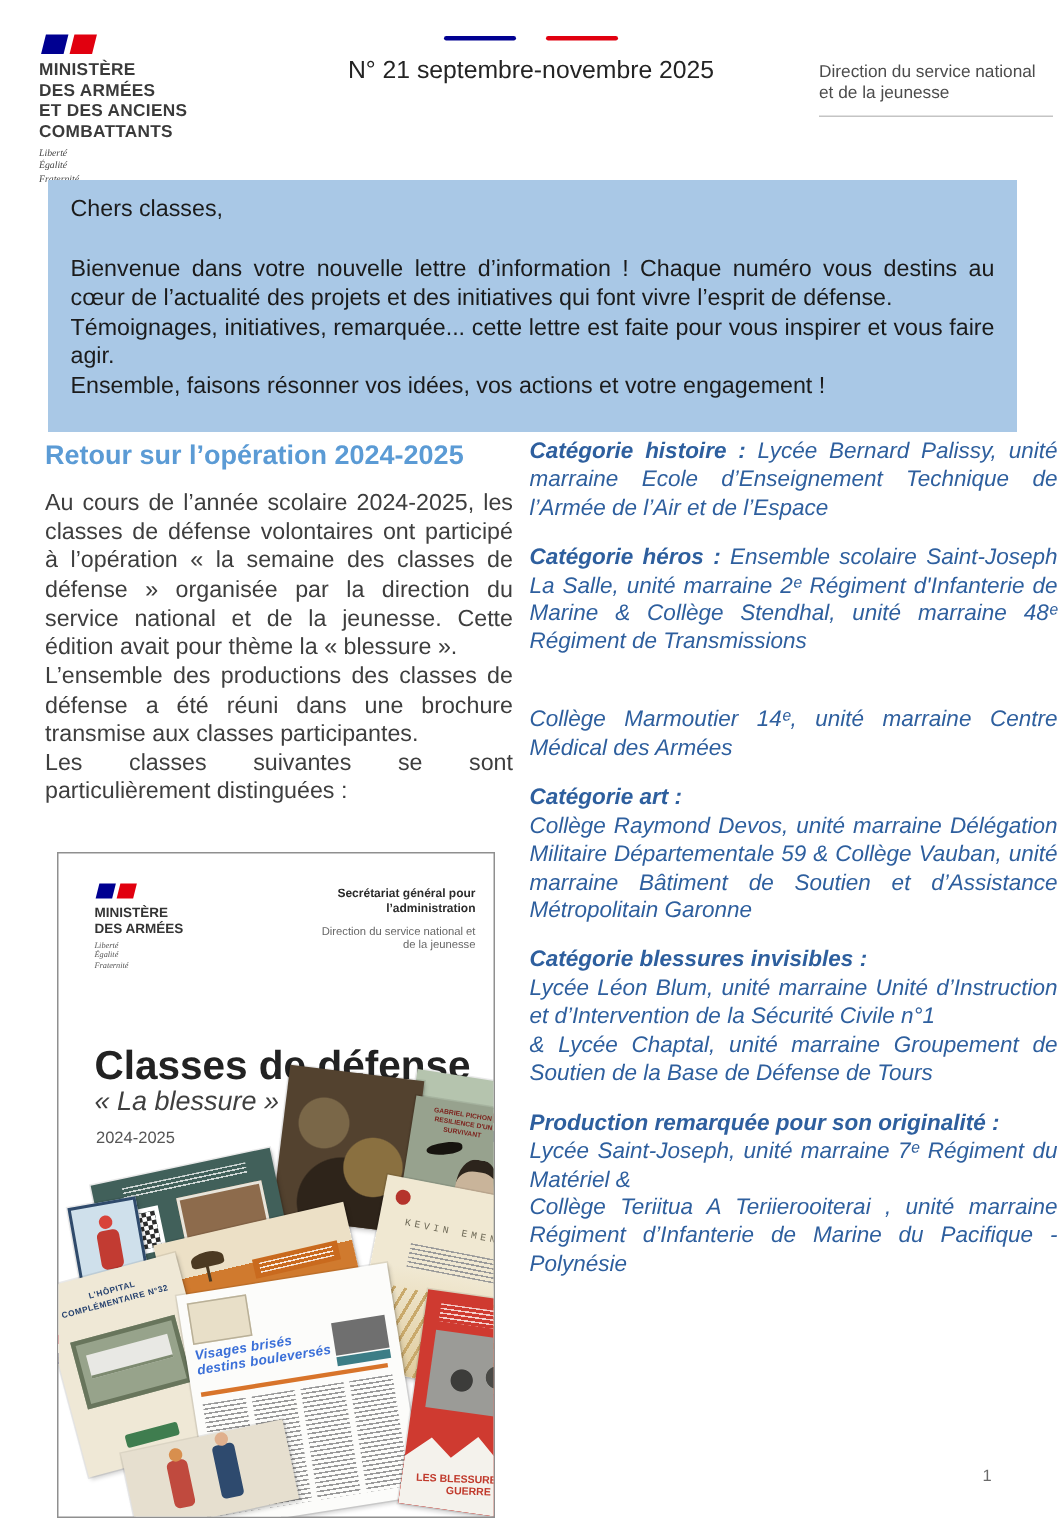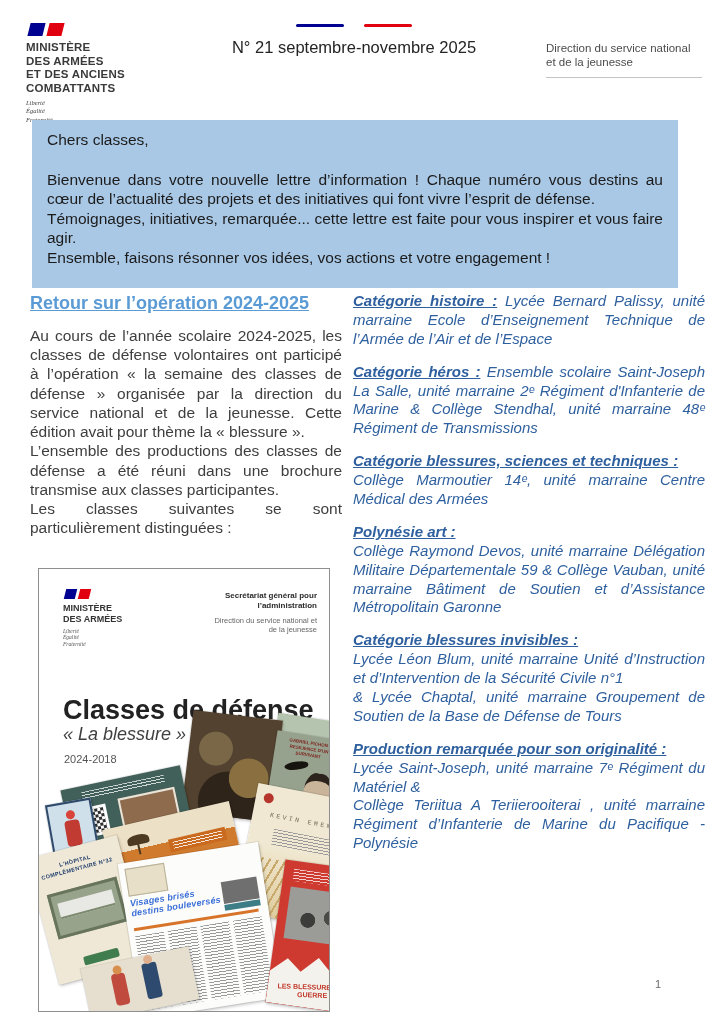--- a/index.html
+++ b/index.html
@@ -26,21 +26,21 @@
   .dir-sep{border:none;border-top:1px solid #c4c4c4;margin:7px 0;}
 
   
   .intro-box{position:absolute;left:32px;top:120px;width:646px;height:168px;background:var(--box-blue);
              box-sizing:border-box;padding:10px 15px 0 15px;font-size:15.5px;line-height:1.26;color:#1b1b1b;}
   .intro-box p{margin:0;text-align:justify;}
   .intro-box .greet{margin-bottom:20px;text-align:left;}
 
   
   .left-col{position:absolute;left:30px;top:293px;width:312px;}
-  .left-heading{font-size:18px;font-weight:bold;color:var(--heading-blue);margin:0 0 12px 0;text-decoration:underline;}
+  .left-heading{font-size:18px;font-weight:bold;color:var(--heading-blue);margin:0 0 12px 0;}
   .left-col p{margin:0;font-size:15.5px;line-height:1.24;text-align:justify;color:#3e3e3e;}
 
   
   .brochure{position:absolute;left:38px;top:568px;width:292px;height:444px;background:#fff;
             border:1px solid #8f8f8f;box-sizing:border-box;overflow:hidden;}
   .b-logo{position:absolute;left:24px;top:20px;}
   .b-flag{height:12px;width:32px;position:relative;margin-bottom:2px;}
   .b-flag .fb{position:absolute;left:2px;top:0;width:11px;height:10px;background:var(--flag-blue);transform:skewX(-14deg);}
   .b-flag .fr{position:absolute;left:16px;top:0;width:11px;height:10px;background:var(--flag-red);transform:skewX(-14deg);}
   .b-name{font-weight:bold;font-size:9px;line-height:1.2;color:#333;}
@@ -115,21 +115,21 @@
   .c-dolls{left:46px;top:388px;width:110px;height:54px;background:#e6dfcf;transform:rotate(-12deg);}
   .c-dolls .d1{position:absolute;left:28px;top:12px;width:14px;height:32px;background:#c04a3e;border-radius:4px;}
   .c-dolls .d1 i{position:absolute;left:3px;top:-8px;width:9px;height:9px;border-radius:50%;background:#d88f4e;}
   .c-dolls .d2{position:absolute;left:60px;top:8px;width:15px;height:36px;background:#2e4a6e;border-radius:3px;}
   .c-dolls .d2 i{position:absolute;left:3px;top:-8px;width:9px;height:9px;border-radius:50%;background:#e0b08e;}
 
   
   .right-col{position:absolute;left:353px;top:292px;width:352px;font-style:italic;color:var(--category-blue);
              font-size:15px;line-height:1.26;}
   .cat{margin:0 0 14px 0;text-align:justify;}
-  .cat-h{font-weight:bold;text-decoration:underline;}
+  .cat-h{font-weight:bold;}
   .page-num{position:absolute;left:655px;top:978px;font-size:11px;font-style:normal;color:#6a6a6a;}
 </style>
 </head>
 <body>
 
 <div id="page">
 
   <div class="ministry">
     <div class="fr-flag">
         <span class="fb"></span>
@@ -190,21 +190,21 @@
         <div>Égalité</div>
         <div>Fraternité</div>
       </div>
     </div>
     <div class="b-right">
       <div class="b-secr">Secrétariat général pour l’administration</div>
       <div class="b-dir">Direction du service national et de la jeunesse</div>
     </div>
     <div class="b-title">Classes de défense</div>
     <div class="b-sub">« La blessure »</div>
-    <div class="b-years">2024-2018</div>
+    <div class="b-years">2024-2025</div>
 
     <div class="tricolor"></div>
 
     <div class="card c-green">
         <span class="band"></span>
       </div>
     <div class="card c-paint"></div>
     <div class="card c-comic">
       <div class="ct">GABRIEL PICHON : RESILIENCE D'UN SURVIVANT</div>
       <span class="bird"></span>
@@ -276,25 +276,25 @@
   <div class="right-col">
     <p class="cat">
       <span class="cat-h">Catégorie histoire :</span>
       <span>Lycée Bernard Palissy, unité marraine Ecole d’Enseignement Technique de l’Armée de l’Air et de l’Espace</span>
     </p>
     <p class="cat">
       <span class="cat-h">Catégorie héros :</span>
       <span>Ensemble scolaire Saint-Joseph La Salle, unité marraine 2ᵉ Régiment d'Infanterie de Marine &amp; Collège Stendhal, unité marraine 48ᵉ Régiment de Transmissions</span>
     </p>
     <p class="cat">
-      <span class="cat-h">Catégorie blessures, sciences et techniques :</span><br>
+      <br>
       <span>Collège Marmoutier 14ᵉ, unité marraine Centre Médical des Armées</span>
     </p>
     <p class="cat">
-      <span class="cat-h">Polynésie art :</span><br>
+      <span class="cat-h">Catégorie art :</span><br>
       <span>Collège Raymond Devos, unité marraine Délégation Militaire Départementale 59 &amp; Collège Vauban, unité marraine Bâtiment de Soutien et d’Assistance Métropolitain Garonne</span>
     </p>
     <p class="cat">
       <span class="cat-h">Catégorie blessures invisibles :</span><br>
       <span>Lycée Léon Blum, unité marraine Unité d’Instruction et d’Intervention de la Sécurité Civile n°1</span><br>
       <span>&amp; Lycée Chaptal, unité marraine Groupement de Soutien de la Base de Défense de Tours</span>
     </p>
     <p class="cat">
       <span class="cat-h">Production remarquée pour son originalité :</span><br>
       <span>Lycée Saint-Joseph, unité marraine 7ᵉ Régiment du Matériel &amp;</span><br>

